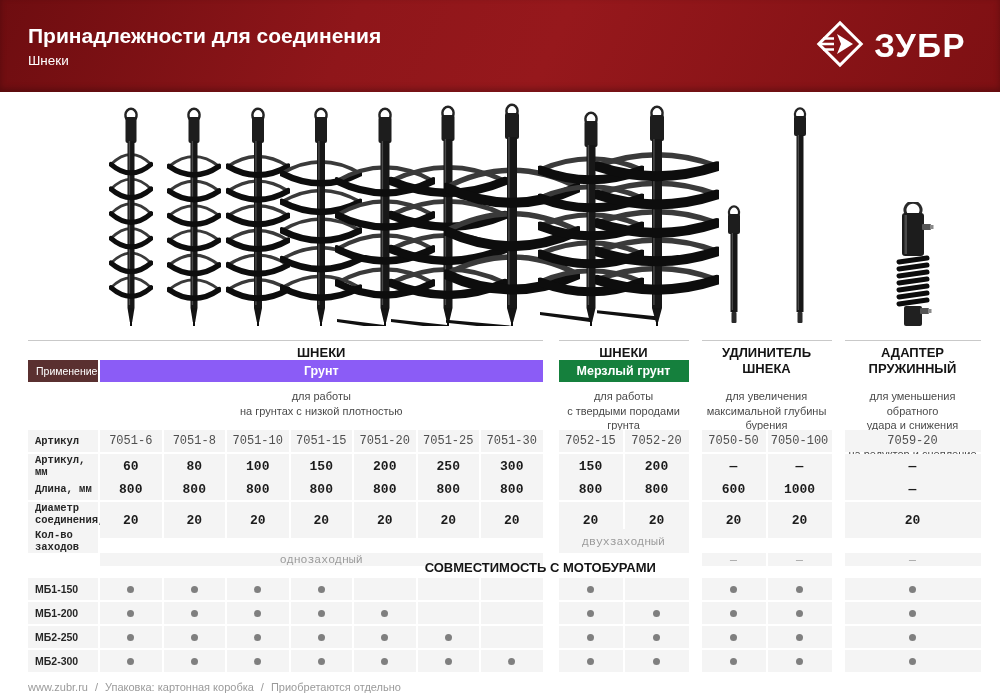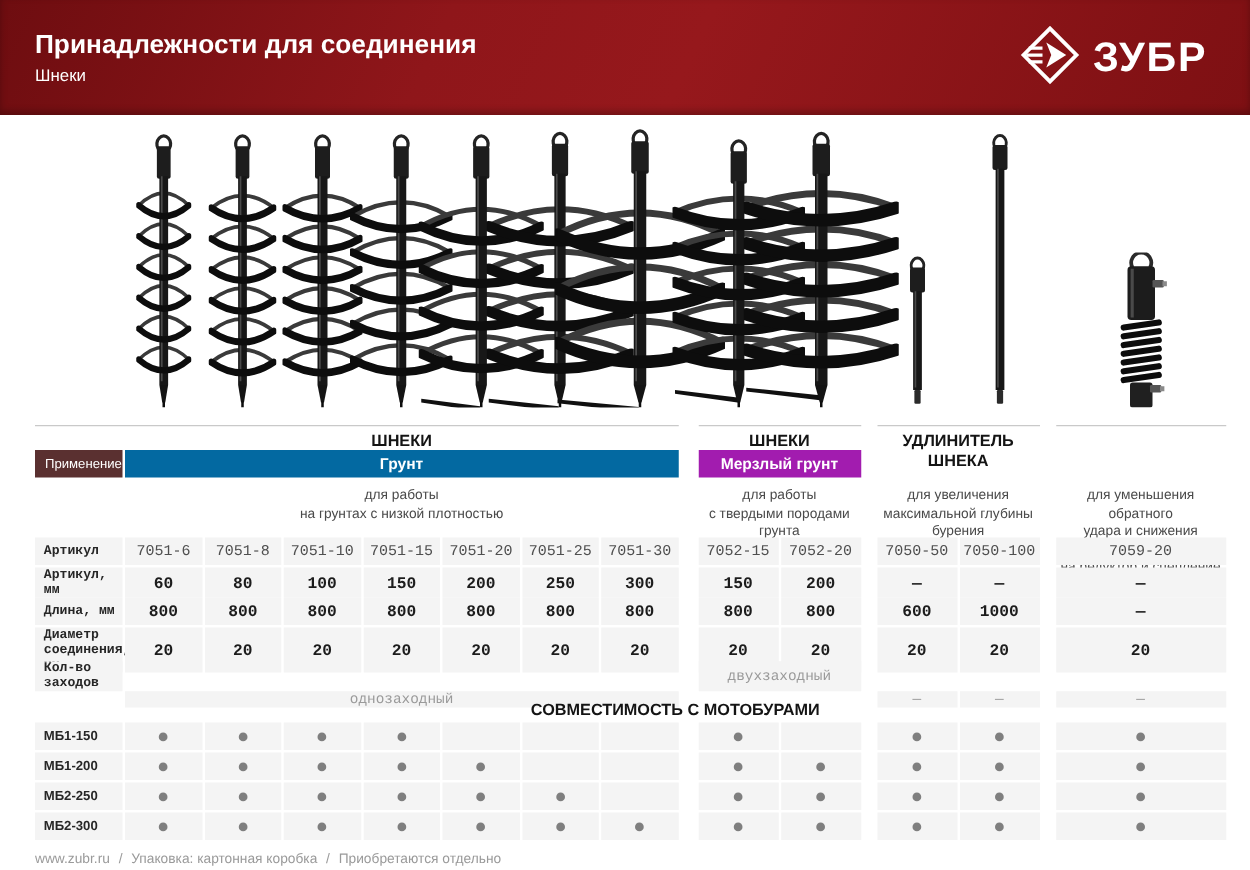--- a/index.html
+++ b/index.html
@@ -34,22 +34,22 @@
   
   .secgrid { margin-top:14px; grid-template-rows:20px 22px 46px; }
   .sec-line { grid-row:1; align-self:start; height:1px; background:#c9c9c9; }
   .sec-title { grid-row:1; padding-top:5px; font-size:13px; font-weight:bold; color:#141414;
                text-align:center; line-height:1.25; }
   .sec-title.tall { grid-row:1 / 3; white-space:pre-line; }
   .app-label { grid-row:2; background:#5a3030; color:#fff; font-size:10.5px;
                display:flex; align-items:center; padding-left:8px;text-align:center; }
   .badge { grid-row:2; height:22px; line-height:22px; text-align:center;
            font-size:12.5px; font-weight:bold; color:#fff; }
-  .badge.maroon { background:#0369a1; }
-  .badge.gray   { background:#a21caf; }
+  .badge.maroon { background:#8b5cf6; }
+  .badge.gray   { background:#15803d; }
   .desc { grid-row:3; padding-top:7px; font-size:11px; line-height:1.32; color:#4a4a4a;
           text-align:center; white-space:pre-line; }
 
   
   .trow { margin-top:2px;font-family:Liberation Mono, monospace; }
   .r22 { height:22px; } .r25 { height:25px; }
   .rl { background:#f4f4f4; display:flex; align-items:center; padding-left:7px;
         font-size:10.5px; font-weight:bold; color:#262626; line-height:1.15; white-space:pre-line; }
   .cell { background:#f4f4f4; display:flex; align-items:center; justify-content:center; }
   .art   { font-size:12px; color:#4f4f4f; }
@@ -262,20 +262,22 @@
       <div class="desc" style="grid-column: 10 / 12;">для работы
 с твердыми породами
 грунта</div>
       <div class="sec-line" style="grid-column: 13 / 15;"></div>
       <div class="sec-title tall" style="grid-column: 13 / 15;">УДЛИНИТЕЛЬ
 ШНЕКА</div>
       <div class="desc" style="grid-column: 13 / 15;">для увеличения
 максимальной глубины
 бурения</div>
       <div class="sec-line" style="grid-column: 16 / 17;"></div>
+      <div class="sec-title tall" style="grid-column: 16 / 17;">АДАПТЕР
+ПРУЖИННЫЙ</div>
       <div class="desc" style="grid-column: 16 / 17;">для уменьшения обратного
 удара и снижения нагрузки
 на редуктор и сцепление</div>
     </div>
 
   <div id="specrows">
       <div class="g trow r22">
         <div class="rl">Артикул</div>
         <div class="cell art" style="grid-column: 2;">7051-6</div>
         <div class="cell art" style="grid-column: 3;">7051-8</div>

